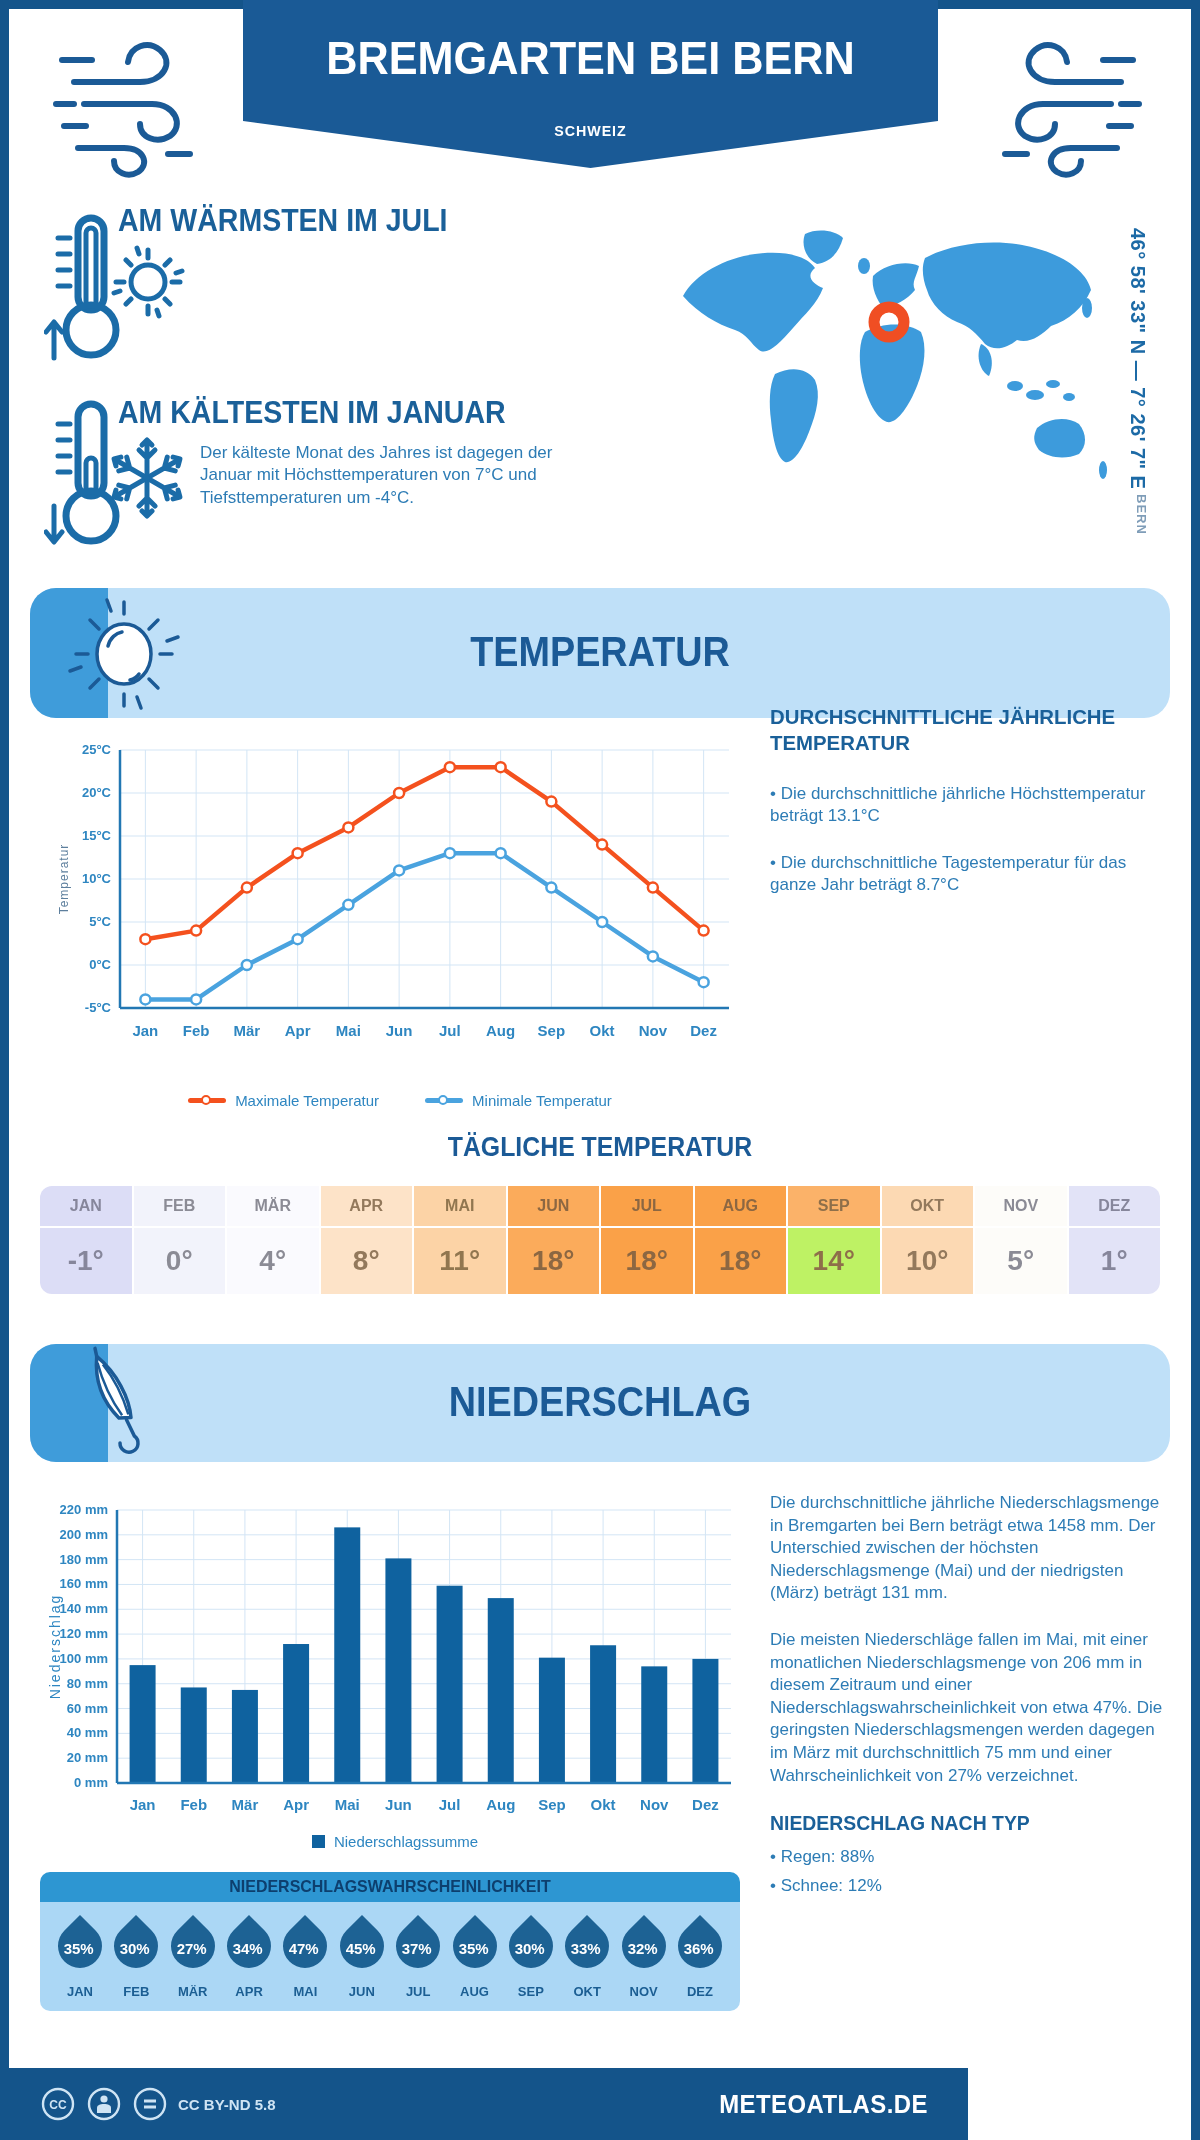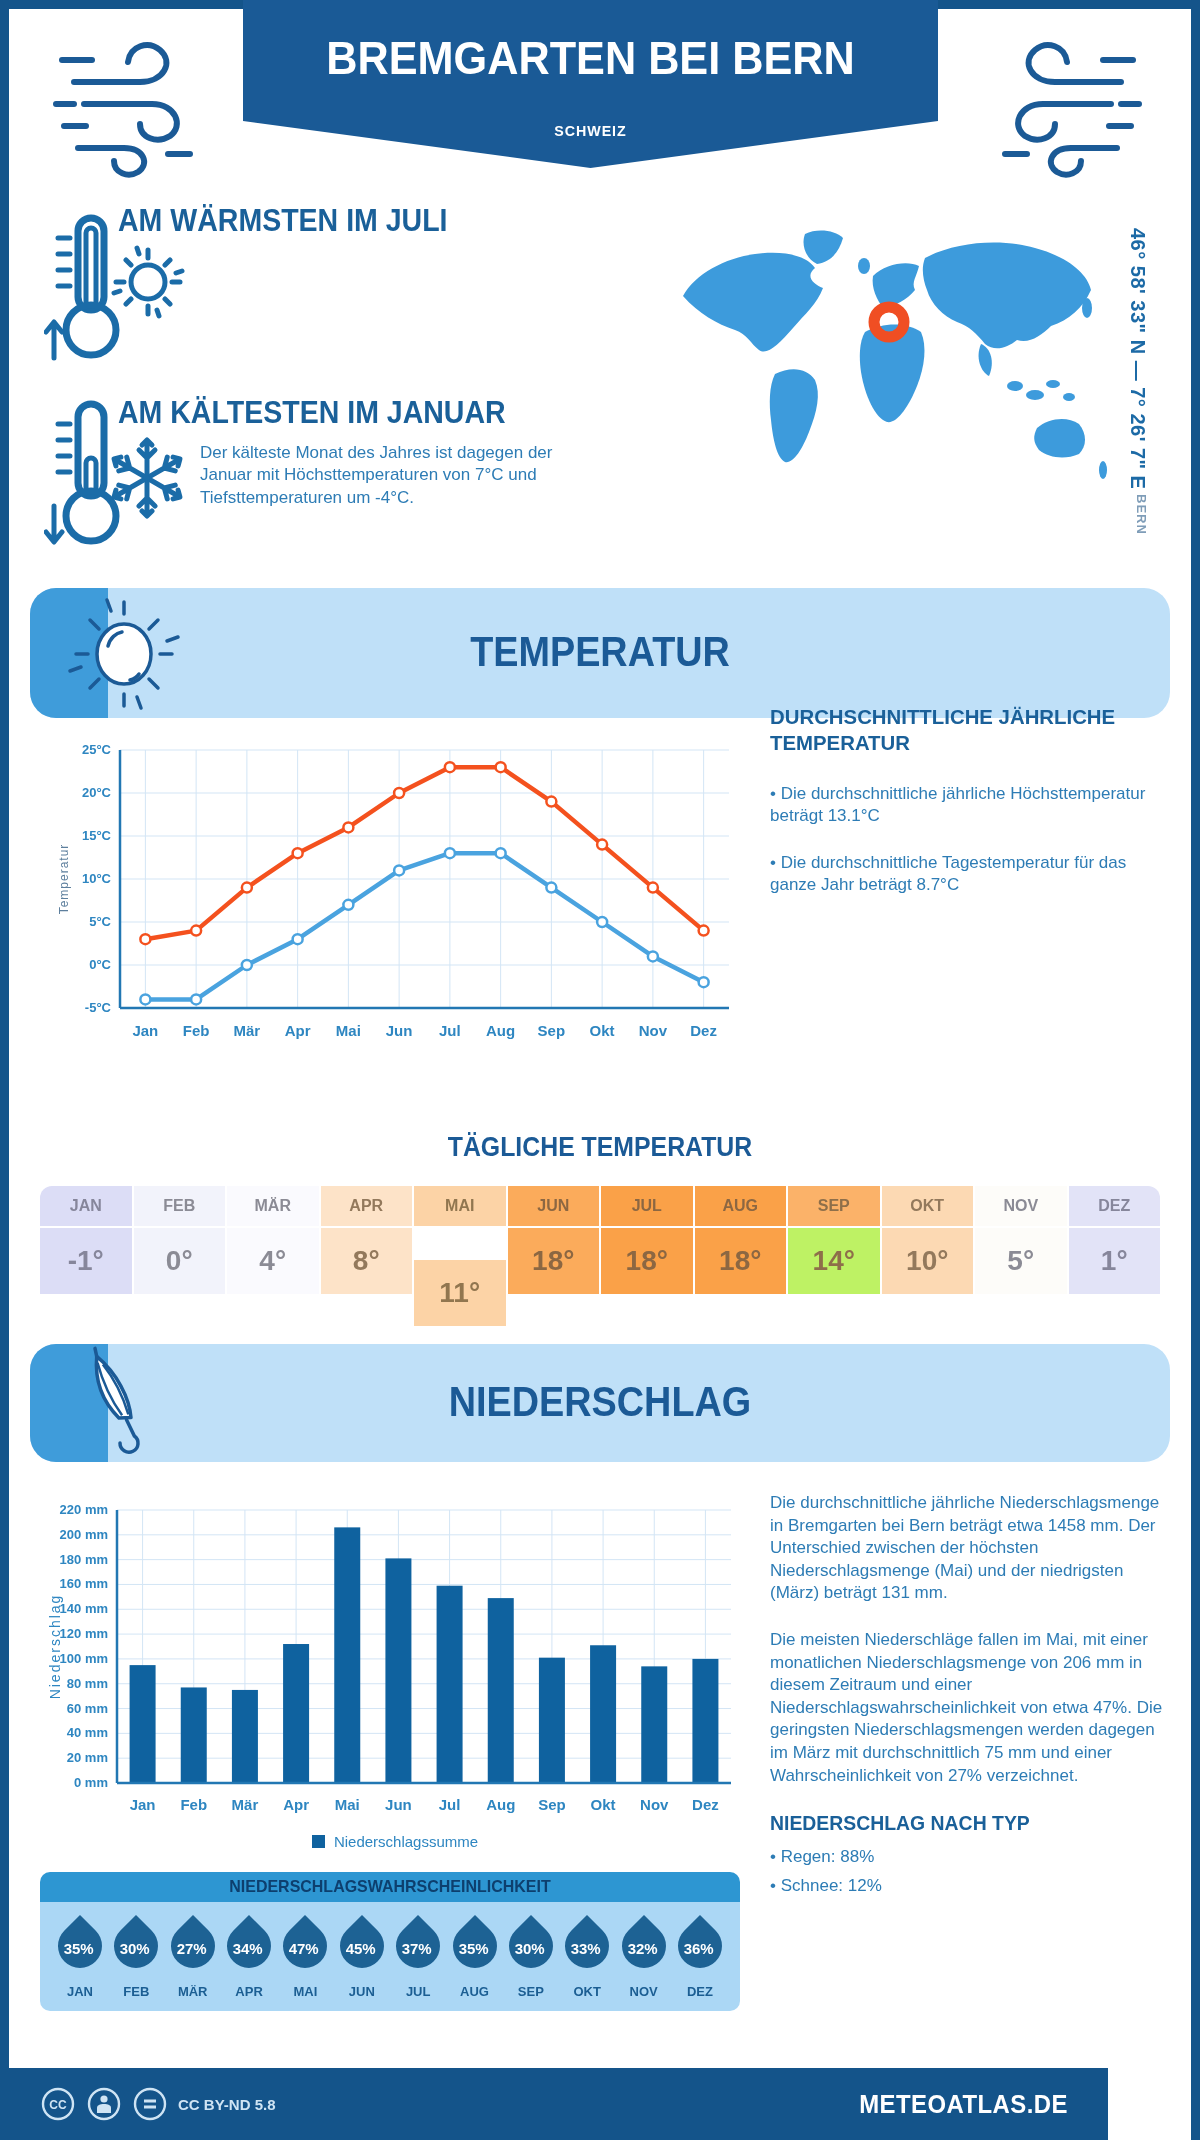--- a/index.html
+++ b/index.html
@@ -69,21 +69,21 @@
              color:#0d3f6e;font-size:17px;font-weight:700;transform-origin:center;}
   .prob-head span{transform:scaleX(.94);}
   .prob-body{background:#abd7f5;display:flex;justify-content:space-between;padding:10px 14px 12px 14px;}
   .prob-item{width:52px;text-align:center;}
   .drop{width:44px;height:44px;margin:12px auto 0 auto;background:#1d6294;border-radius:0 50% 50% 50%;
         transform:rotate(45deg);display:flex;align-items:center;justify-content:center;}
   .drop span{transform:rotate(-45deg) translate(-1px,2px);color:#fff;font-weight:700;font-size:15px;}
   .prob-month{margin-top:16px;font-size:13px;font-weight:700;color:#1b5e93;}
 
   
-  .footer{position:absolute;left:0;bottom:0;width:1108px;height:72px;background:#14548a;z-index:3;
+  .footer{position:absolute;left:0;bottom:0;width:968px;height:72px;background:#14548a;z-index:3;
           display:flex;align-items:center;justify-content:space-between;padding:0 40px;box-sizing:border-box;}
   .cc-group{display:flex;align-items:center;gap:10px;color:#cfe4f4;font-size:15px;font-weight:700;}
   .site{color:#fff;font-size:26px;font-weight:700;transform:scaleX(.92);transform-origin:right center;letter-spacing:.5px;}
 
   .abs{position:absolute;z-index:2;}
 </style>
 </head>
 <body>
 
 <div class="page">
@@ -258,20 +258,36 @@
       <circle cx="242.625" cy="206.20000000000002" r="5" fill="#fff" stroke="#4aa3df" stroke-width="2.5"></circle>
       <circle cx="293.375" cy="171.79999999999998" r="5" fill="#fff" stroke="#4aa3df" stroke-width="2.5"></circle>
       <circle cx="344.125" cy="137.4" r="5" fill="#fff" stroke="#4aa3df" stroke-width="2.5"></circle>
       <circle cx="394.875" cy="120.2" r="5" fill="#fff" stroke="#4aa3df" stroke-width="2.5"></circle>
       <circle cx="445.625" cy="120.2" r="5" fill="#fff" stroke="#4aa3df" stroke-width="2.5"></circle>
       <circle cx="496.375" cy="154.6" r="5" fill="#fff" stroke="#4aa3df" stroke-width="2.5"></circle>
       <circle cx="547.125" cy="189.00000000000003" r="5" fill="#fff" stroke="#4aa3df" stroke-width="2.5"></circle>
       <circle cx="597.875" cy="223.4" r="5" fill="#fff" stroke="#4aa3df" stroke-width="2.5"></circle>
       <circle cx="648.625" cy="249.20000000000002" r="5" fill="#fff" stroke="#4aa3df" stroke-width="2.5"></circle>
     </svg>
+  <div class="legend" style="left:55px;top:1092px;width:690px">
+    <span class="lg-item">
+      <span class="lg-swatch" id="lg-max">
+          <span class="lgline" style="background:#f4511e"></span>
+          <span class="lgdot" style="border-color:#f4511e"></span>
+        </span>
+      <span>Maximale Temperatur</span>
+    </span>
+    <span class="lg-item">
+      <span class="lg-swatch" id="lg-min">
+          <span class="lgline" style="background:#4aa3df"></span>
+          <span class="lgdot" style="border-color:#4aa3df"></span>
+        </span>
+      <span>Minimale Temperatur</span>
+    </span>
+  </div>
 
   <div class="abs" style="left:770px;top:704px;width:400px">
     <div class="side-head" style="margin-bottom:26px">DURCHSCHNITTLICHE JÄHRLICHE TEMPERATUR</div>
     <p class="side-p">• Die durchschnittliche jährliche Höchsttemperatur beträgt 13.1°C</p>
     <p class="side-p">• Die durchschnittliche Tagestemperatur für das ganze Jahr beträgt 8.7°C</p>
   </div>
 
   <div class="dt-title">TÄGLICHE TEMPERATUR</div>
   <div class="dt-table" id="dt-table">
       <div class="dt-col">
@@ -285,21 +301,21 @@
       <div class="dt-col">
         <div class="dt-head" style="background: rgb(250, 250, 254); color: rgb(139, 139, 149);">MÄR</div>
         <div class="dt-val" style="background: rgb(250, 250, 254); color: rgb(139, 139, 149);">4°</div>
       </div>
       <div class="dt-col">
         <div class="dt-head" style="background: rgb(253, 227, 200); color: rgb(147, 121, 92);">APR</div>
         <div class="dt-val" style="background: rgb(253, 227, 200); color: rgb(147, 121, 92);">8°</div>
       </div>
       <div class="dt-col">
         <div class="dt-head" style="background: rgb(252, 211, 166); color: rgb(145, 118, 79);">MAI</div>
-        <div class="dt-val" style="background: rgb(252, 211, 166); color: rgb(145, 118, 79); margin-top: 32px;">11°</div>
+        <div class="dt-val" style="background: rgb(252, 211, 166); color: rgb(145, 118, 79);">11°</div>
       </div>
       <div class="dt-col">
         <div class="dt-head" style="background: rgb(251, 171, 91); color: rgb(140, 103, 66);">JUN</div>
         <div class="dt-val" style="background: rgb(251, 171, 91); color: rgb(140, 103, 66);">18°</div>
       </div>
       <div class="dt-col">
         <div class="dt-head" style="background: rgb(250, 161, 72); color: rgb(140, 103, 66);">JUL</div>
         <div class="dt-val" style="background: rgb(250, 161, 72); color: rgb(140, 103, 66);">18°</div>
       </div>
       <div class="dt-col">

